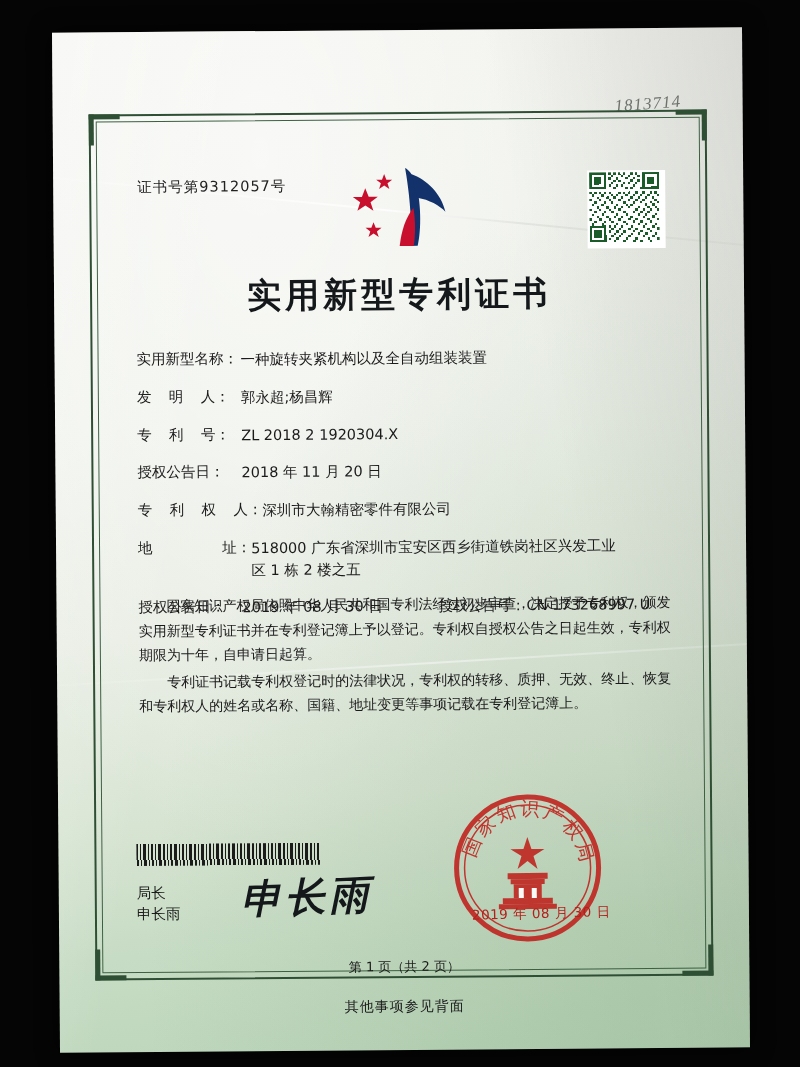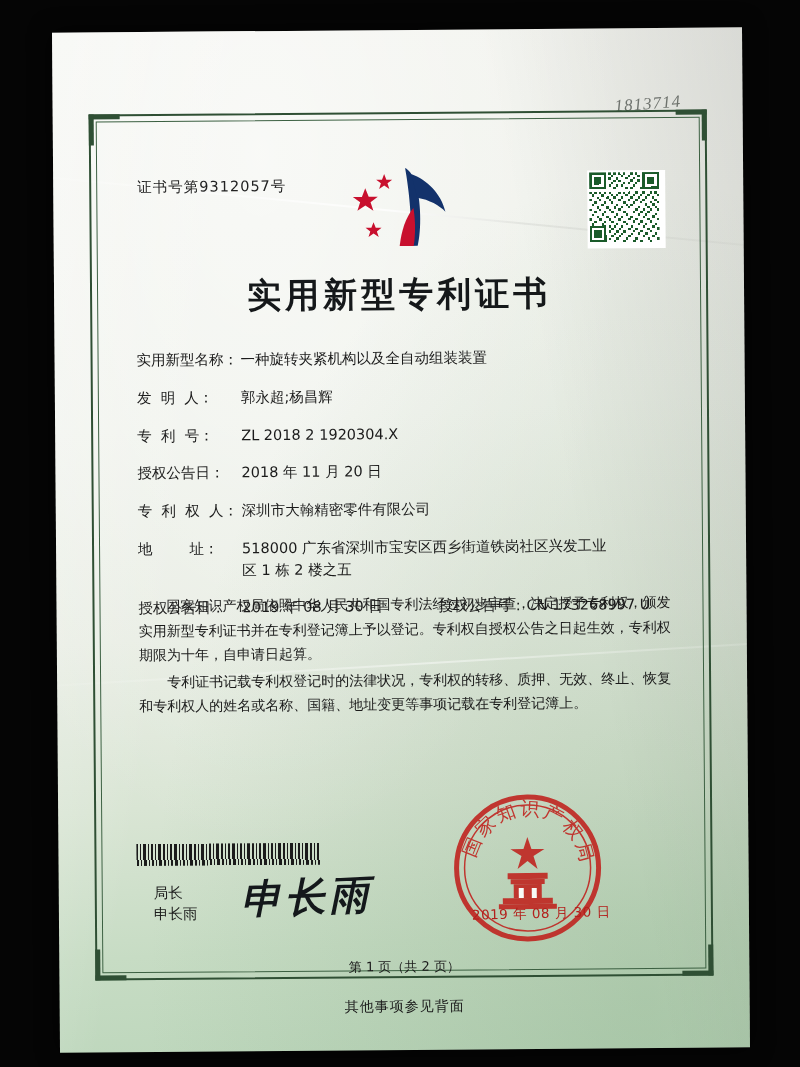--- a/index.html
+++ b/index.html
@@ -167,20 +167,21 @@
   }
   .frow {
     display: flex;
     align-items: flex-start;
     margin-bottom: 16px;
   }
   .flabel {
     flex: 0 0 104px;
     white-space: pre;
     color: #1b1b1b;
+    font-family: Liberation Mono, monospace;
   }
   .fvalue {
     flex: 1 1 auto;
     color: #1b1b1b;
   }
   .fvalue .l2 { display: block; }
 
   .frow.grant {
     margin-top: 2px;
   }
@@ -219,21 +220,21 @@
     position: absolute;
     left: 18px;
     bottom: 108px;
     width: 186px;
     height: 22px;
   }
 
   
   .sig-label {
     position: absolute;
-    left: 35px;
+    left: 18px;
     bottom: 48px;
     font-size: 14.5px;
     line-height: 1.5;
     color: #1b1b1b;
   }
   .sig-hand {
     position: absolute;
     left: 122px;
     bottom: 48px;
     font-family: "Liberation Serif", serif;

